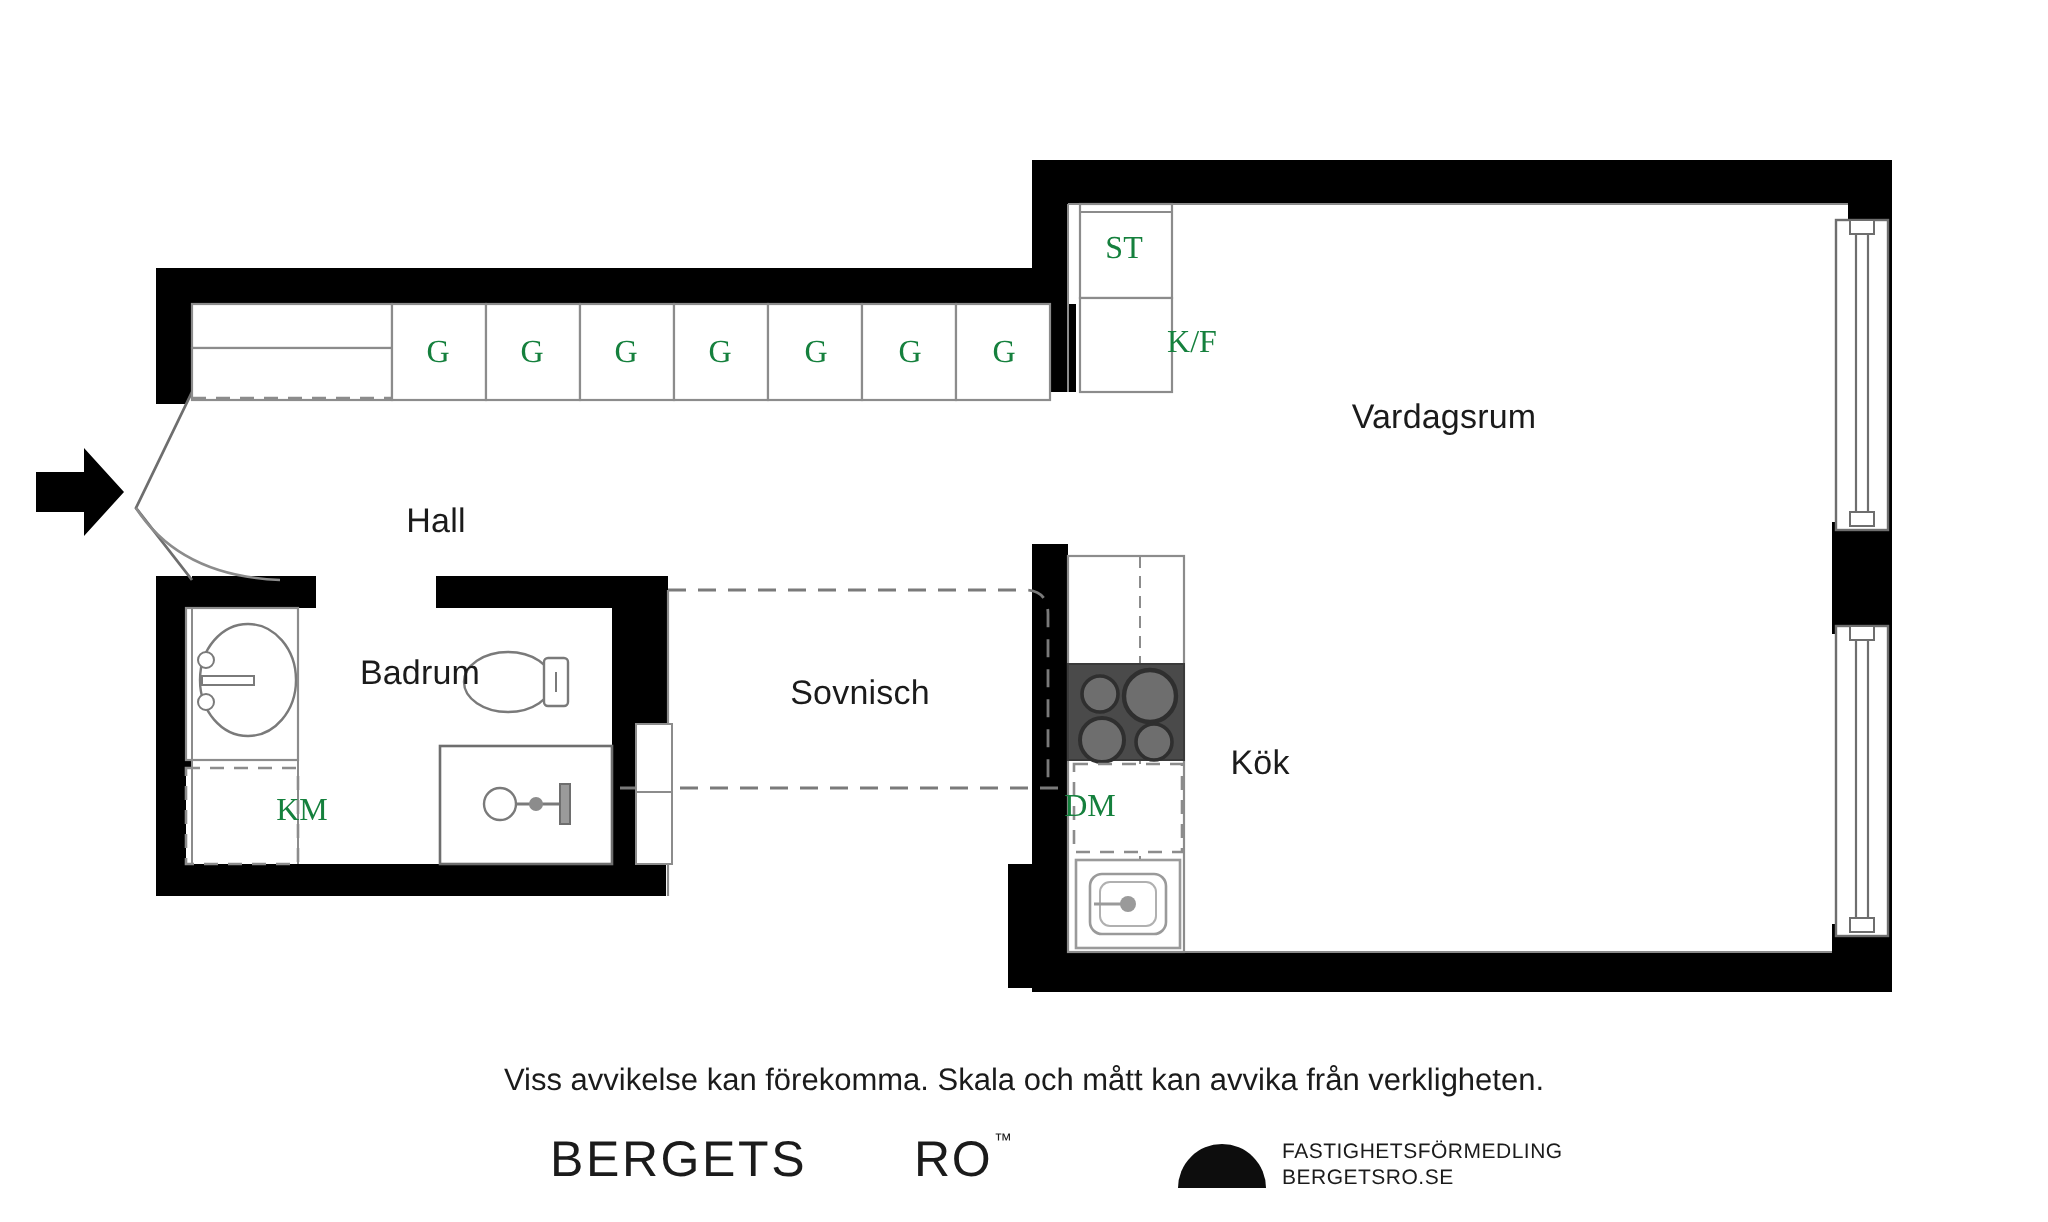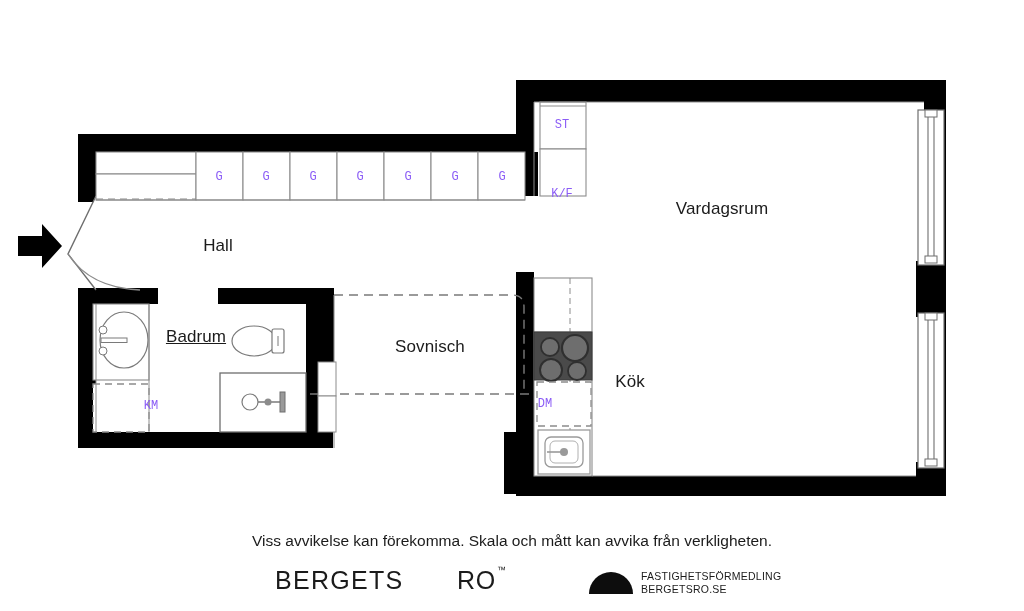--- a/index.html
+++ b/index.html
@@ -35,23 +35,23 @@
     position: absolute;
     font-family: "Liberation Sans", sans-serif;
     font-size: 17px;
     color: #1b1b1b;
     white-space: nowrap;
     transform: translate(-50%, -50%);
     letter-spacing: 0.1px;
   }
   .unit-label {
     position: absolute;
-    font-family: Liberation Mono, monospace;
-    font-size: 12px;
-    color: #8b5cf6;
+    font-family: Liberation Serif, serif;
+    font-size: 16px;
+    color: #15803d;
     white-space: nowrap;
     transform: translate(-50%, -50%);
   }
 
   
   #footer {
     position: absolute;
     left: 0;
     top: 522px;
     width: 1024px;
@@ -279,37 +279,37 @@
       <line x1="534" y1="102" x2="924" y2="102" stroke="#8c8c8c" stroke-width="1"></line>
 
       <line x1="149" y1="304" x2="149" y2="432" stroke="#8c8c8c" stroke-width="1"></line>
 
       <line x1="96" y1="304" x2="96" y2="432" stroke="#8c8c8c" stroke-width="1"></line>
     </g>
 
   </svg>
 
   <div>
-    <div class="room-label" style="left:218px; top:246px;">Hall</div>
-    <div class="room-label" style="left:196px; top:337px;text-decoration:underline;">Badrum</div>
+    <div class="room-label" style="left:218px; top:261px;">Hall</div>
+    <div class="room-label" style="left:210px; top:337px;">Badrum</div>
     <div class="room-label" style="left:430px; top:347px;text-align:right;">Sovnisch</div>
     <div class="room-label" style="left:630px; top:382px;">Kök</div>
     <div class="room-label" style="left:722px; top:209px;">Vardagsrum</div>
   </div>
 
   <div>
     <div class="unit-label" style="left:219px; top:177px;">G</div>
     <div class="unit-label" style="left:266px; top:177px;">G</div>
     <div class="unit-label" style="left:313px; top:177px;">G</div>
     <div class="unit-label" style="left:360px; top:177px;">G</div>
     <div class="unit-label" style="left:408px; top:177px;">G</div>
     <div class="unit-label" style="left:455px; top:177px;">G</div>
     <div class="unit-label" style="left:502px; top:177px;">G</div>
     <div class="unit-label" style="left:562px; top:125px;">ST</div>
-    <div class="unit-label" style="left:562px; top:172px;margin-top:22px;">K/F</div>
+    <div class="unit-label" style="left:596px; top:172px;">K/F</div>
     <div class="unit-label" style="left:545px; top:404px;">DM</div>
     <div class="unit-label" style="left:120px; top:406px;margin-left:31px;">KM</div>
   </div>
 
 </div>
 
 <div id="footer">
   <div id="brand-row">
     <div id="brand-bergets">BERGETS</div>
     <div id="brand-ro">RO</div>

